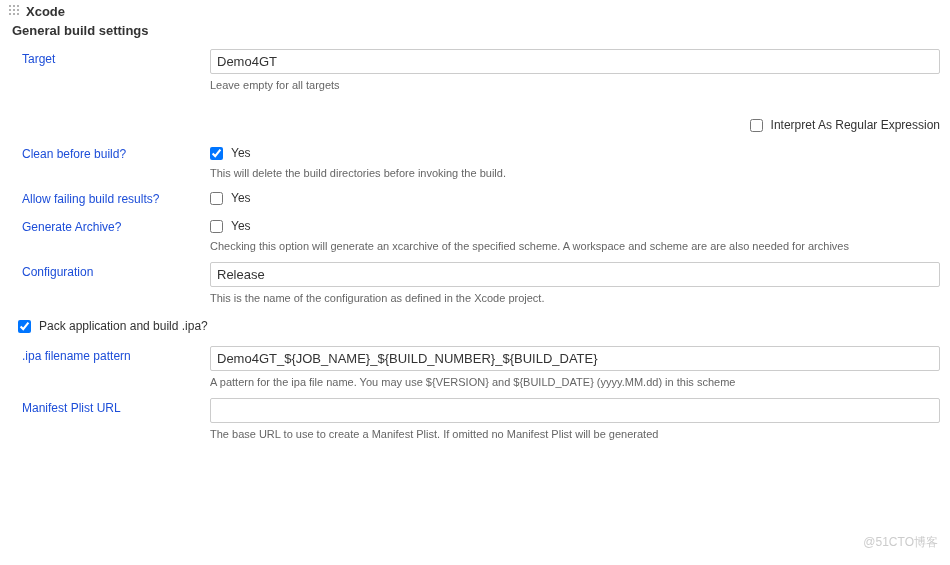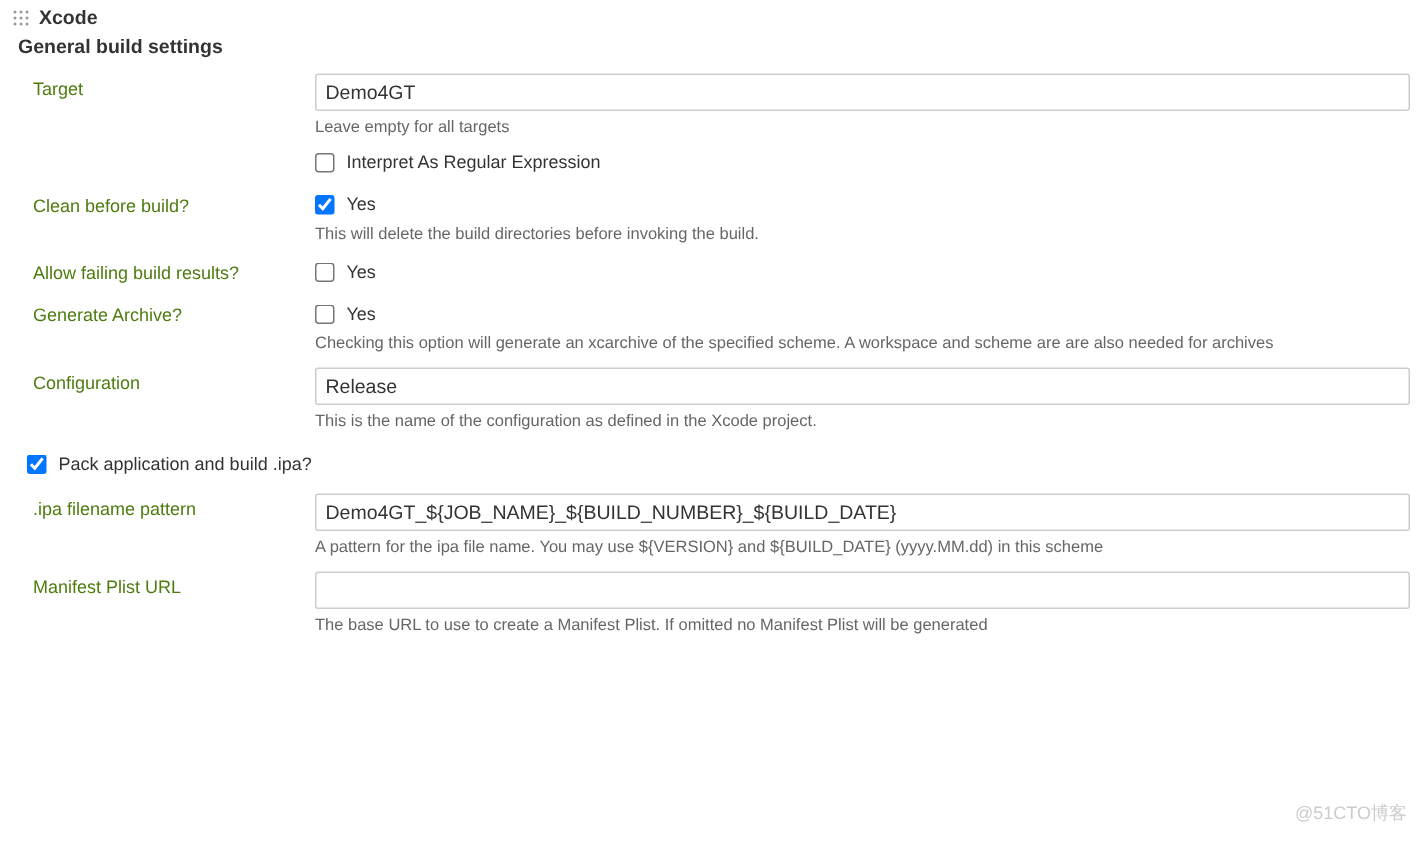--- a/index.html
+++ b/index.html
@@ -5,21 +5,21 @@
     * { box-sizing: border-box; margin: 0; padding: 0; }
     body {
       font-family: Arial, Helvetica, sans-serif;
       font-size: 12px;
       color: #333;
       background: #fff;
       width: 950px;
     }
     .header-row {
       display: flex;
-      align-items: center;
+      align-items: flex-start;
       padding: 4px 8px 2px 8px;
     }
     .drag-handle {
       width: 12px; height: 12px;
       margin-right: 6px;
       display: inline-flex;
       color: #aaa;
     }
     .header-title {
       font-weight: bold;
@@ -32,21 +32,21 @@
     }
     .form-row {
       display: flex;
       align-items: flex-start;
       padding: 5px 0;
     }
     .label-col {
       width: 210px;
       padding-left: 22px;
       padding-top: 3px;
-      color: #4d7c0f;
+      color: #1d4ed8;
     }
     .input-col {
       flex: 1;
       padding-right: 10px;
     }
     input[type="text"] {
       width: 100%;
       padding: 4px 6px;
       font-size: 13px;
       border: 1px solid #ccc;
@@ -107,21 +107,21 @@
   <span class="header-title">Xcode</span>
 </div>
 
 <div class="section-title">General build settings</div>
 
 <div class="form-row">
   <div class="label-col">Target</div>
   <div class="input-col">
     <input type="text" value="Demo4GT" style="">
     <div class="help-text">Leave empty for all targets</div>
-    <div class="checkbox-line" style="margin-top:8px;">
+    <div class="checkbox-line" style="margin-top:25px;justify-content:flex-end;">
       <input type="checkbox" style="">
       <span class="checkbox-label">Interpret As Regular Expression</span>
     </div>
   </div>
 </div>
 
 <div class="form-row">
   <div class="label-col">Clean before build?</div>
   <div class="input-col">
     <div class="checkbox-line">

